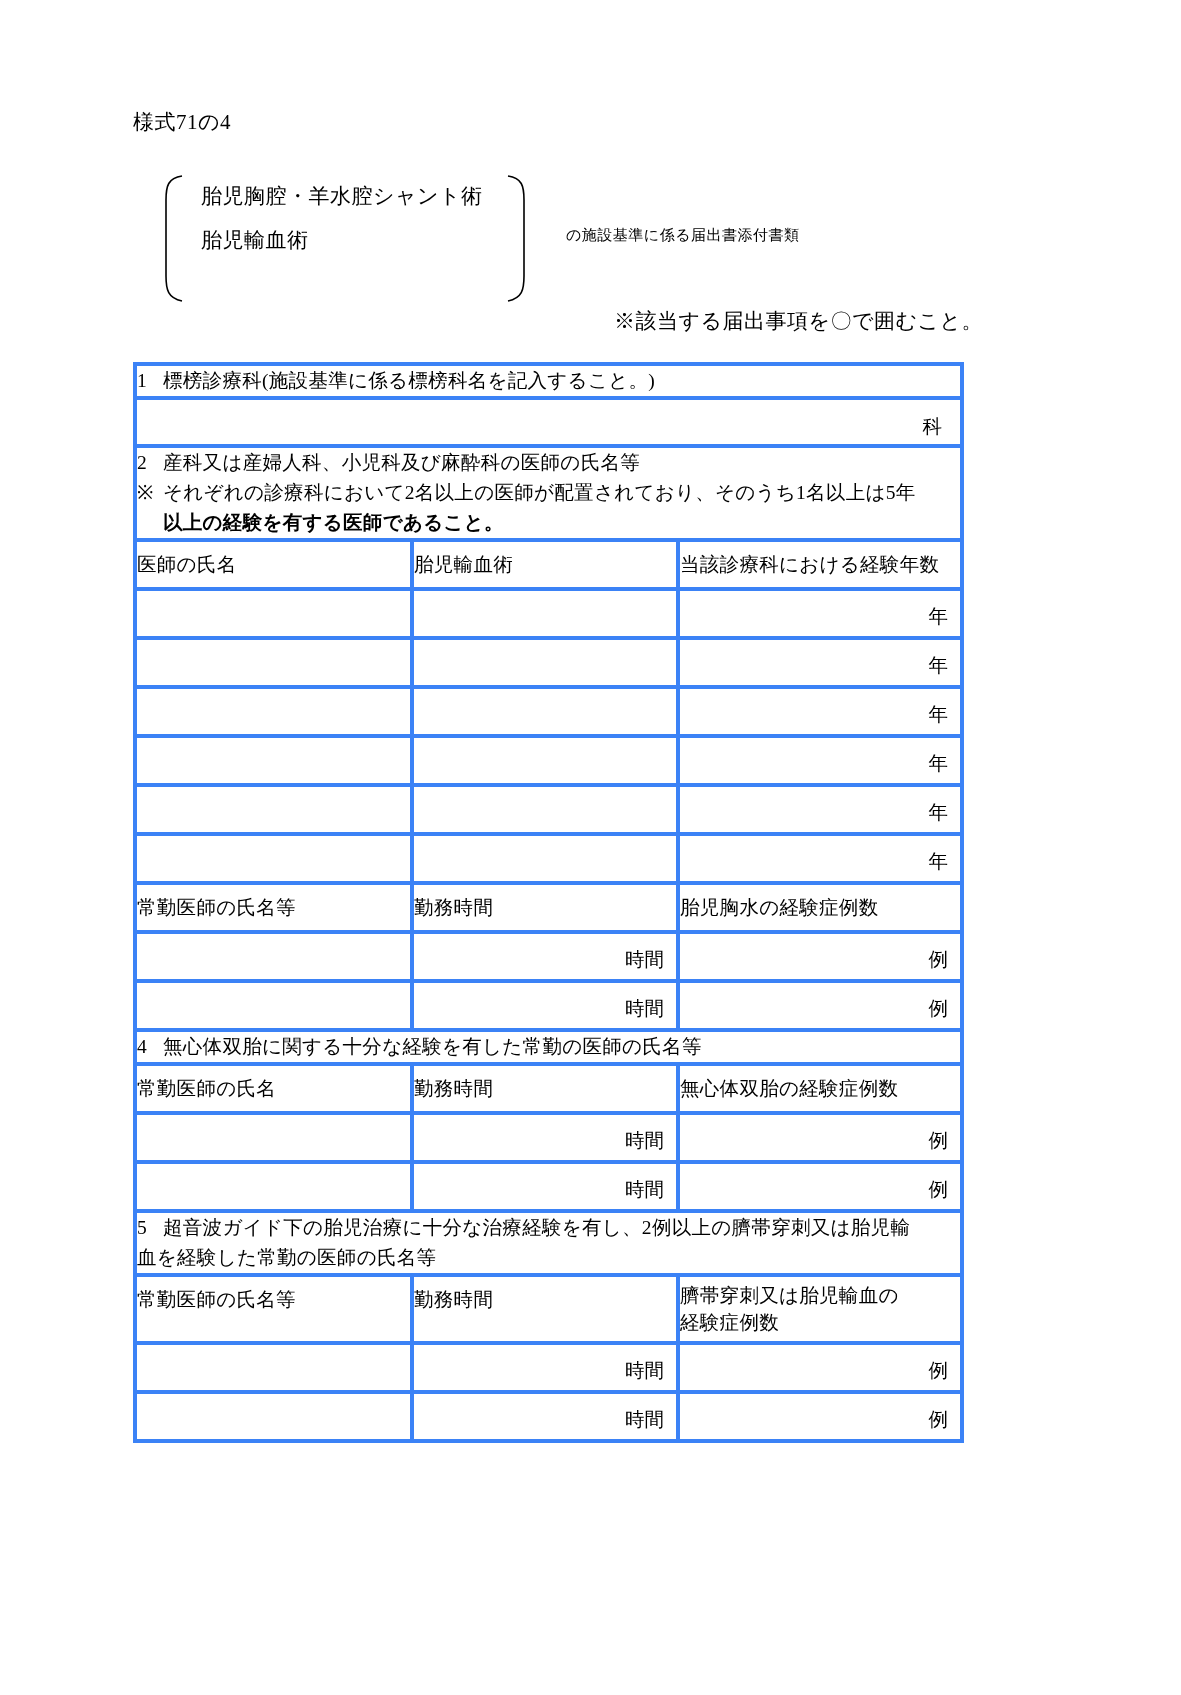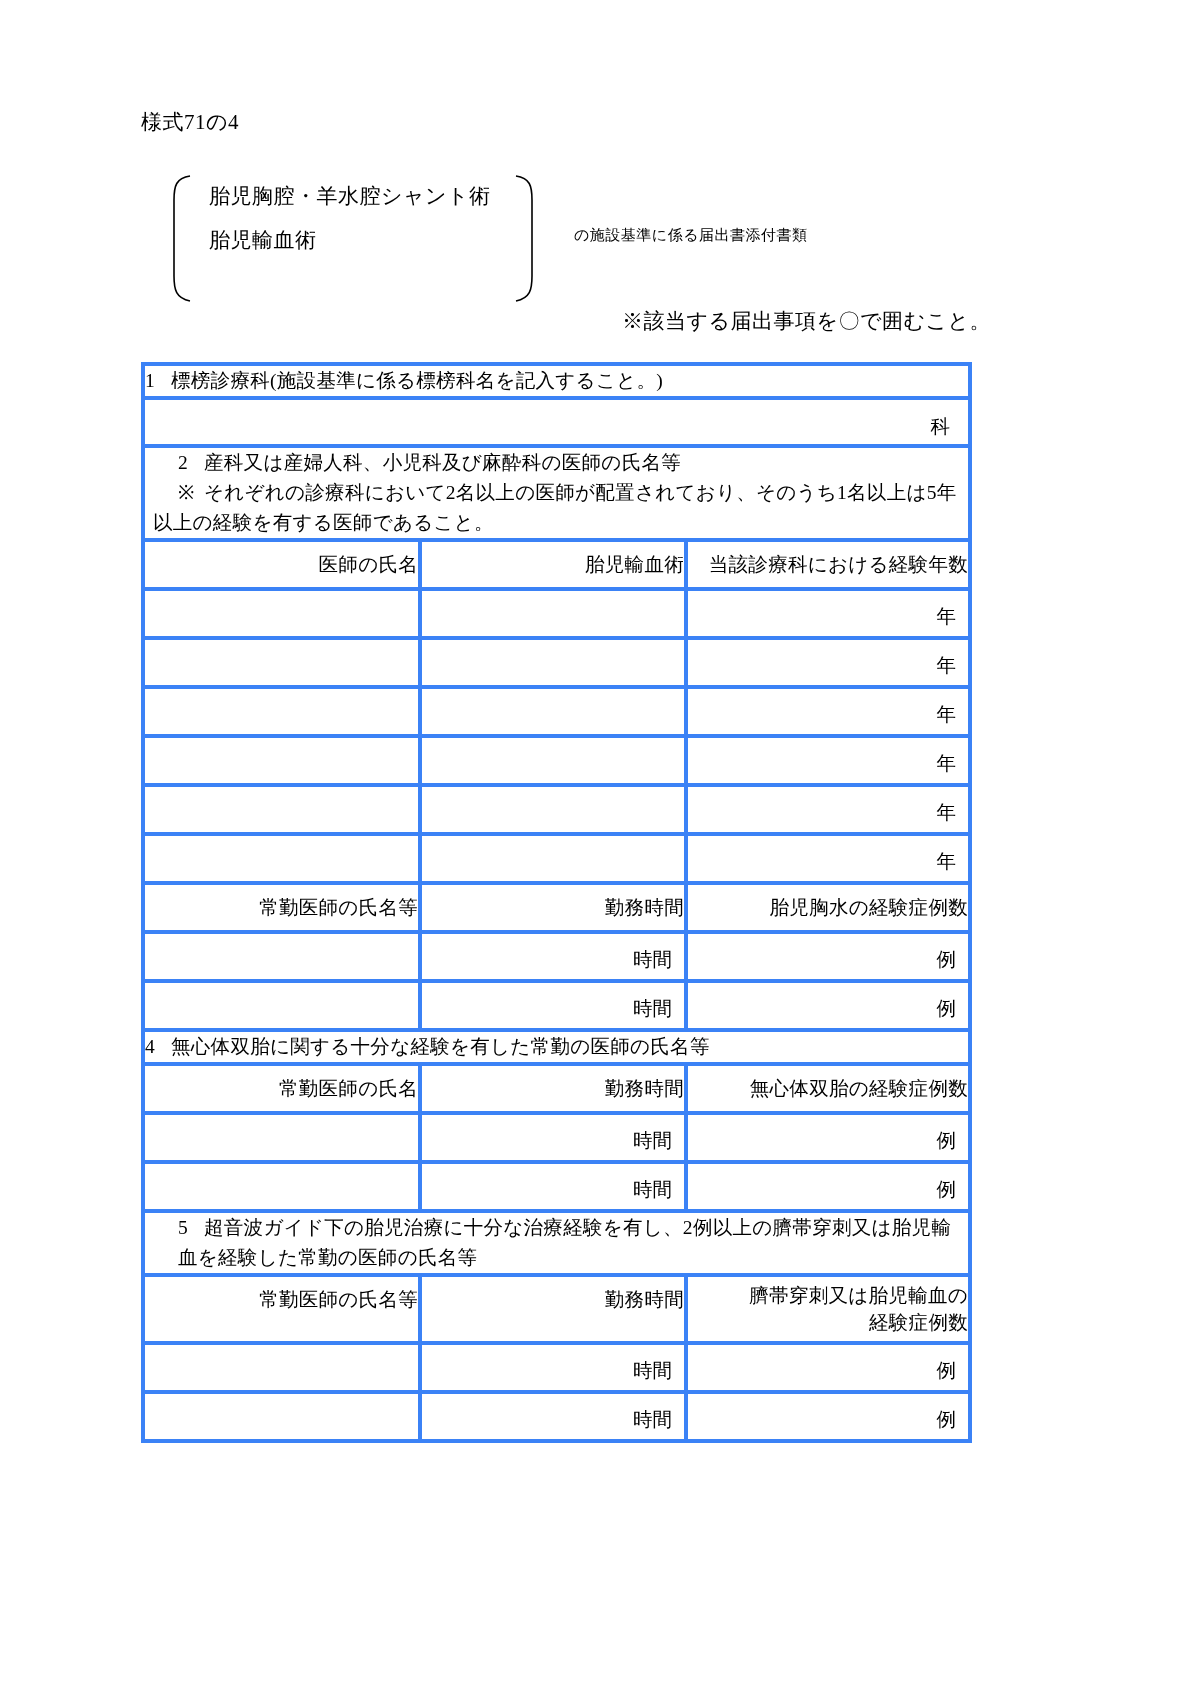--- a/index.html
+++ b/index.html
@@ -13,21 +13,20 @@
     position: relative;
     font-family: "Liberation Serif", "DejaVu Serif", serif;
     color: #000000;
     overflow: hidden;
   }
   .page {
     position: absolute;
     left: 0; top: 0;
     width: 1001px;
     height: 1695px;
-    margin-left: 8px;
   }
 
   
   .form-no {
     position: absolute;
     left: 133px;
     top: 108px;
     font-size: 21px;
     letter-spacing: 0.5px;
     white-space: nowrap;
@@ -103,43 +102,43 @@
     line-height: 30px;
     letter-spacing: 0.3px;
   }
   .heading-cell .num {
     display: inline-block;
     min-width: 26px;
   }
   .note-line {
     display: block;
     line-height: 30px;
-    padding-left: 33px;
   }
   .note-indent {
     display: block;
     line-height: 30px;
-    padding-left: 8px;
+    padding-left: 26px;
+    font-weight: bold;
   }
 
   .unit-cell {
     height: 45px;
     position: relative;
   }
   .unit-cell .unit {
     position: absolute;
     right: 12px;
     bottom: 6px;
     font-size: 19.5px;
   }
   .blank-cell {
     height: 45px;
   }
   .col-head {
-    text-align: right;
+    text-align: left;
     height: 45px;
     line-height: 45px;
     font-size: 19.5px;
     letter-spacing: 0.3px;
   }
   .col-head.two-line {
     line-height: 27px;
     padding-top: 5px;
     height: 59px;
   }

